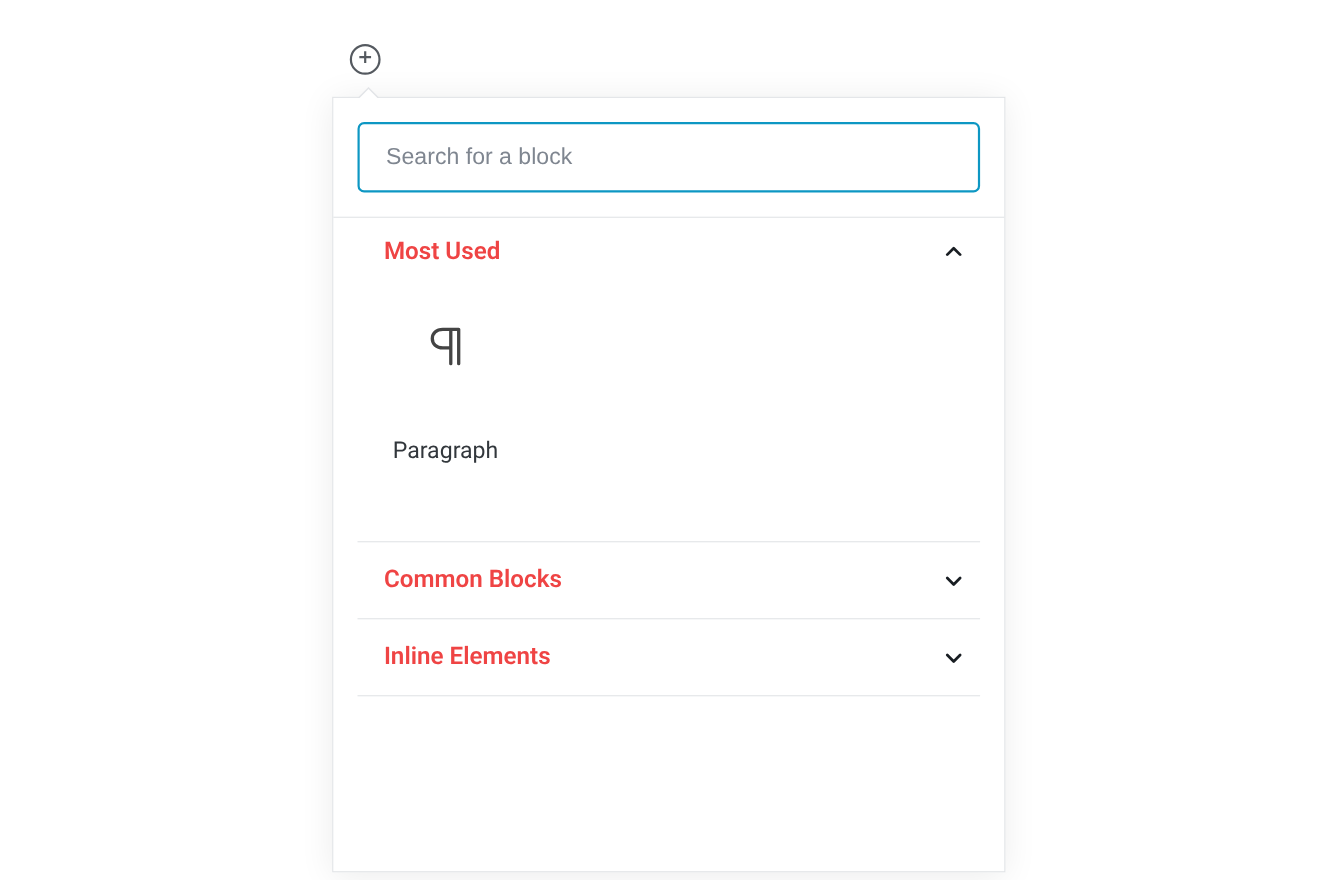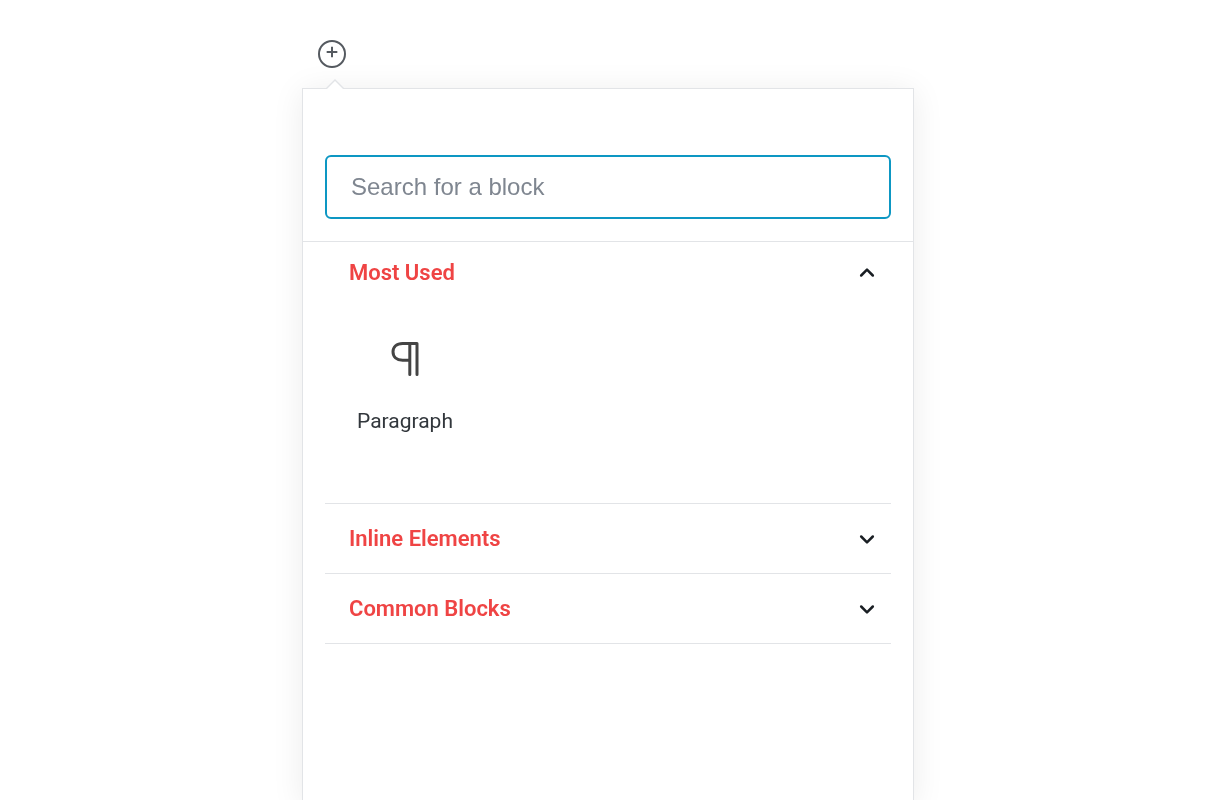--- a/index.html
+++ b/index.html
@@ -65,25 +65,24 @@
     }
     .search-wrap {
       padding: 22px 22px 22px 22px;
       border-bottom: 1px solid #e2e4e7;
     }
     .search-input {
       width: 100%;
       height: 64px;
       border: 2.5px solid #0d97c3;
       border-radius: 6px;
-      font-size: 24px;
+      font-size: 21px;
       padding: 0 24px;
       color: #32373c;
       outline: none;
-      margin-top: 44px;
     }
     .search-input::placeholder {
       color: #7f8690;
     }
     .section-header {
       display: flex;
       align-items: center;
       justify-content: space-between;
       padding: 18px 34px 18px 46px;
       cursor: pointer;
@@ -107,20 +106,21 @@
     .section-body {
       padding: 28px 22px 60px 22px;
     }
     .block-item {
       width: 160px;
       display: flex;
       flex-direction: column;
       align-items: center;
       cursor: pointer;
       padding: 10px 0;
+      gap: 33px;
     }
     .block-icon {
       width: 36px;
       height: 36px;
       margin-bottom: 32px;
       display: flex;
       align-items: center;
       justify-content: center;
     }
     .block-icon svg {
@@ -177,34 +177,34 @@
         <svg viewBox="0 0 24 30" fill="none">
           <path d="M10 2 H22 M16 2 V28 M22 2 V28 M10 2 C5 2 2 5 2 9 C2 13 5 16 10 16 H16" stroke="#444" stroke-width="2.5" stroke-linecap="round" stroke-linejoin="round" fill="none"></path>
         </svg>
       </span>
       <span class="block-label">Paragraph</span>
     </div>
   </div>
 
   <div class="collapsed-section">
     <div class="section-header">
+      <span class="section-title">Common Blocks</span>
+      <span class="chevron">
+        <svg viewBox="0 0 24 24" fill="none" stroke="#191e23" stroke-width="3" stroke-linecap="round" stroke-linejoin="round">
+          <polyline points="5 9 12 16 19 9"></polyline>
+        </svg>
+      </span>
+    </div>
+  </div>
+
+  <div class="collapsed-section">
+    <div class="section-header">
       <span class="section-title">Inline Elements</span>
       <span class="chevron">
         <svg viewBox="0 0 24 24" fill="none" stroke="#191e23" stroke-width="3" stroke-linecap="round" stroke-linejoin="round">
           <polyline points="5 9 12 16 19 9"></polyline>
         </svg>
       </span>
     </div>
   </div>
 
-  <div class="collapsed-section">
-    <div class="section-header">
-      <span class="section-title">Common Blocks</span>
-      <span class="chevron">
-        <svg viewBox="0 0 24 24" fill="none" stroke="#191e23" stroke-width="3" stroke-linecap="round" stroke-linejoin="round">
-          <polyline points="5 9 12 16 19 9"></polyline>
-        </svg>
-      </span>
-    </div>
-  </div>
-
   <div class="last-divider"></div>
 </div>
 
 </body></html>

